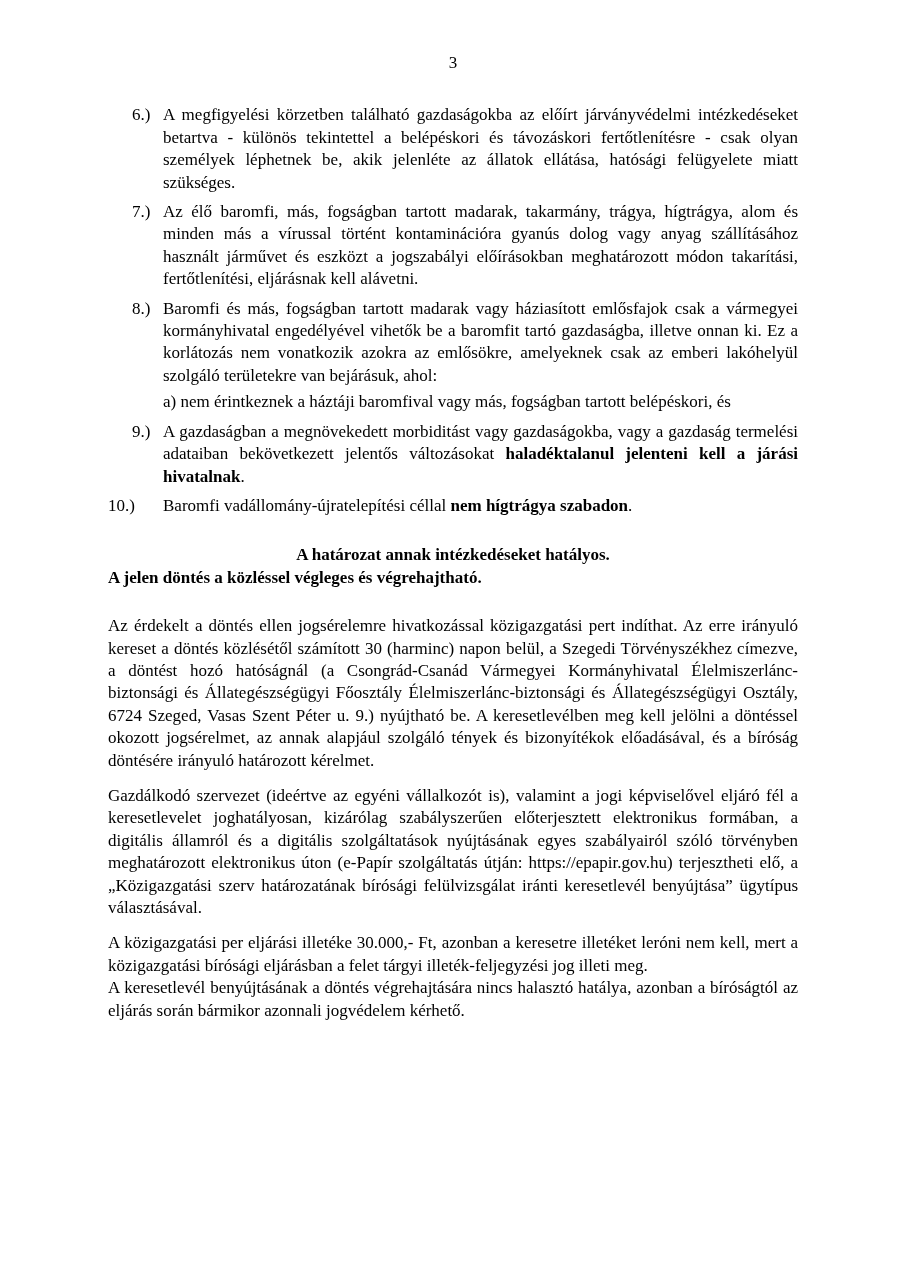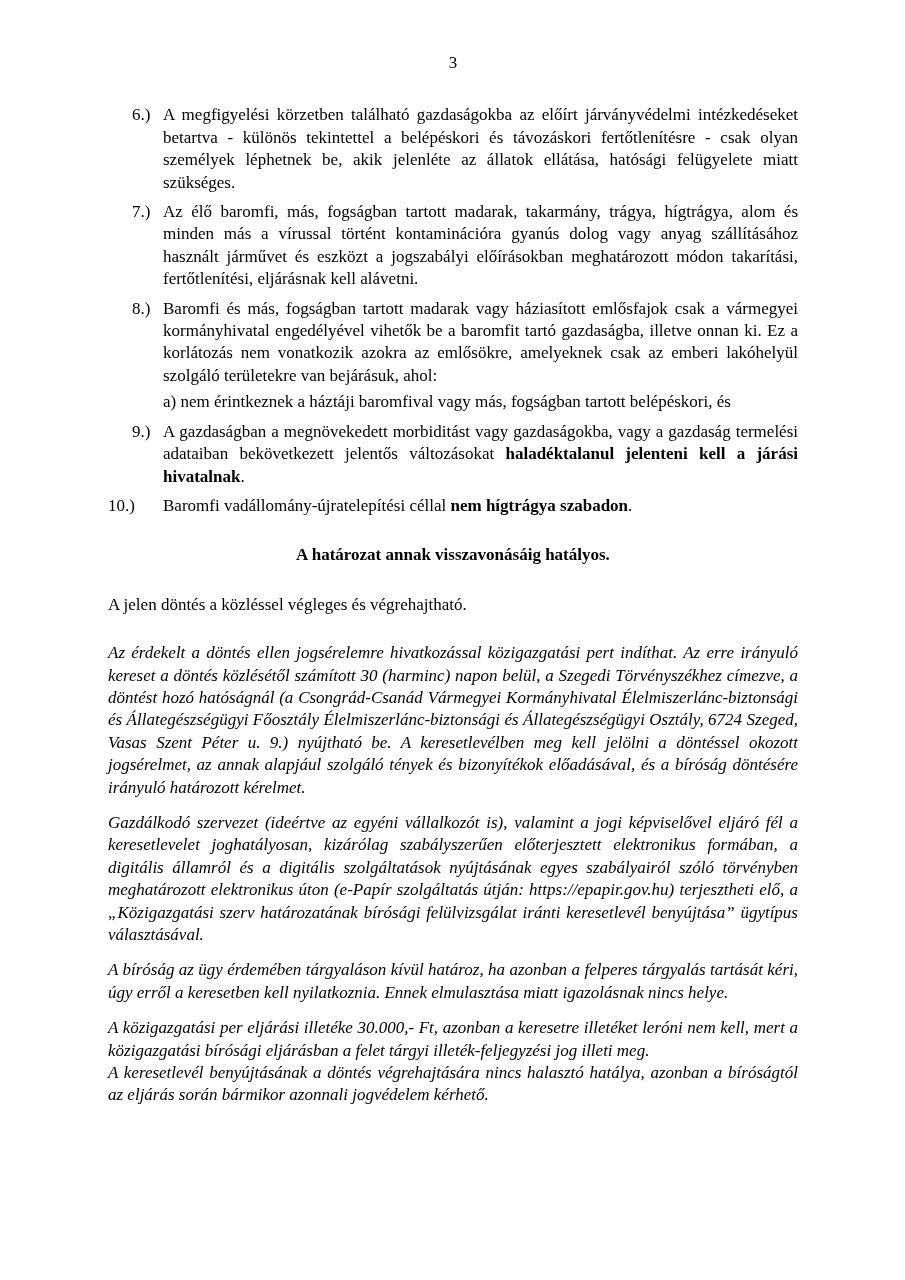--- a/index.html
+++ b/index.html
@@ -39,28 +39,26 @@
     padding-left: 55px;
     text-align: justify;
     margin-top: 4px;
   }
   .center-bold {
     text-align: center;
     font-weight: bold;
     margin-top: 27px;
   }
   .final-bold {
-    font-weight: normal;
-    margin-top: 27px;
+    font-weight: bold;
     text-align: justify;
   }
   .para {
     text-align: justify;
     margin-top: 13px;
-    font-style: italic;
   }
   .para.first {
     margin-top: 26px;
   }
   .para.cont {
     margin-top: 0;
   }
   strong { font-weight: bold; }
 </style>
 </head>
@@ -91,28 +89,27 @@
   <div class="item">
     <span class="num">9.)</span>
     <span>A gazdaságban a megnövekedett morbiditást vagy gazdaságokba, vagy a gazdaság termelési adataiban bekövetkezett jelentős változásokat </span><strong>haladéktalanul jelenteni kell a járási hivatalnak</strong><span>.</span>
   </div>
 
   <div class="item item-ten">
     <span class="num">10.)</span>
     <span>Baromfi vadállomány-újratelepítési céllal </span><strong>nem hígtrágya szabadon</strong><span>.</span>
   </div>
 
-  <div class="center-bold">A határozat annak visszavonásáig hatályos.</div>
+  <div class="center-bold">A határozat annak intézkedéseket hatályos.</div>
 
   <div class="final-bold">A jelen döntés a közléssel végleges és végrehajtható.</div>
 
   <div class="para first">Az érdekelt a döntés ellen jogsérelemre hivatkozással közigazgatási pert indíthat. Az erre irányuló kereset a döntés közlésétől számított 30 (harminc) napon belül, a Szegedi Törvényszékhez címezve, a döntést hozó hatóságnál (a Csongrád-Csanád Vármegyei Kormányhivatal Élelmiszerlánc-biztonsági és Állategészségügyi Főosztály Élelmiszerlánc-biztonsági és Állategészségügyi Osztály, 6724 Szeged, Vasas Szent Péter u. 9.) nyújtható be. A keresetlevélben meg kell jelölni a döntéssel okozott jogsérelmet, az annak alapjául szolgáló tények és bizonyítékok előadásával, és a bíróság döntésére irányuló határozott kérelmet.</div>
 
   <div class="para">Gazdálkodó szervezet (ideértve az egyéni vállalkozót is), valamint a jogi képviselővel eljáró fél a keresetlevelet joghatályosan, kizárólag szabályszerűen előterjesztett elektronikus formában, a digitális államról és a digitális szolgáltatások nyújtásának egyes szabályairól szóló törvényben meghatározott elektronikus úton (e-Papír szolgáltatás útján: https://epapir.gov.hu) terjesztheti elő, a „Közigazgatási szerv határozatának bírósági felülvizsgálat iránti keresetlevél benyújtása” ügytípus választásával.</div>
 
 
-  <div class="para">A bíróság az ügy érdemében tárgyaláson kívül határoz, ha azonban a felperes tárgyalás tartását kéri, úgy erről a keresetben kell nyilatkoznia. Ennek elmulasztása miatt igazolásnak nincs helye.</div>
 
   <div class="para">A közigazgatási per eljárási illetéke 30.000,- Ft, azonban a keresetre illetéket leróni nem kell, mert a közigazgatási bírósági eljárásban a felet tárgyi illeték-feljegyzési jog illeti meg.</div>
 
   <div class="para cont">A keresetlevél benyújtásának a döntés végrehajtására nincs halasztó hatálya, azonban a bíróságtól az eljárás során bármikor azonnali jogvédelem kérhető.</div>
 
 </div>
 
 </body></html>

